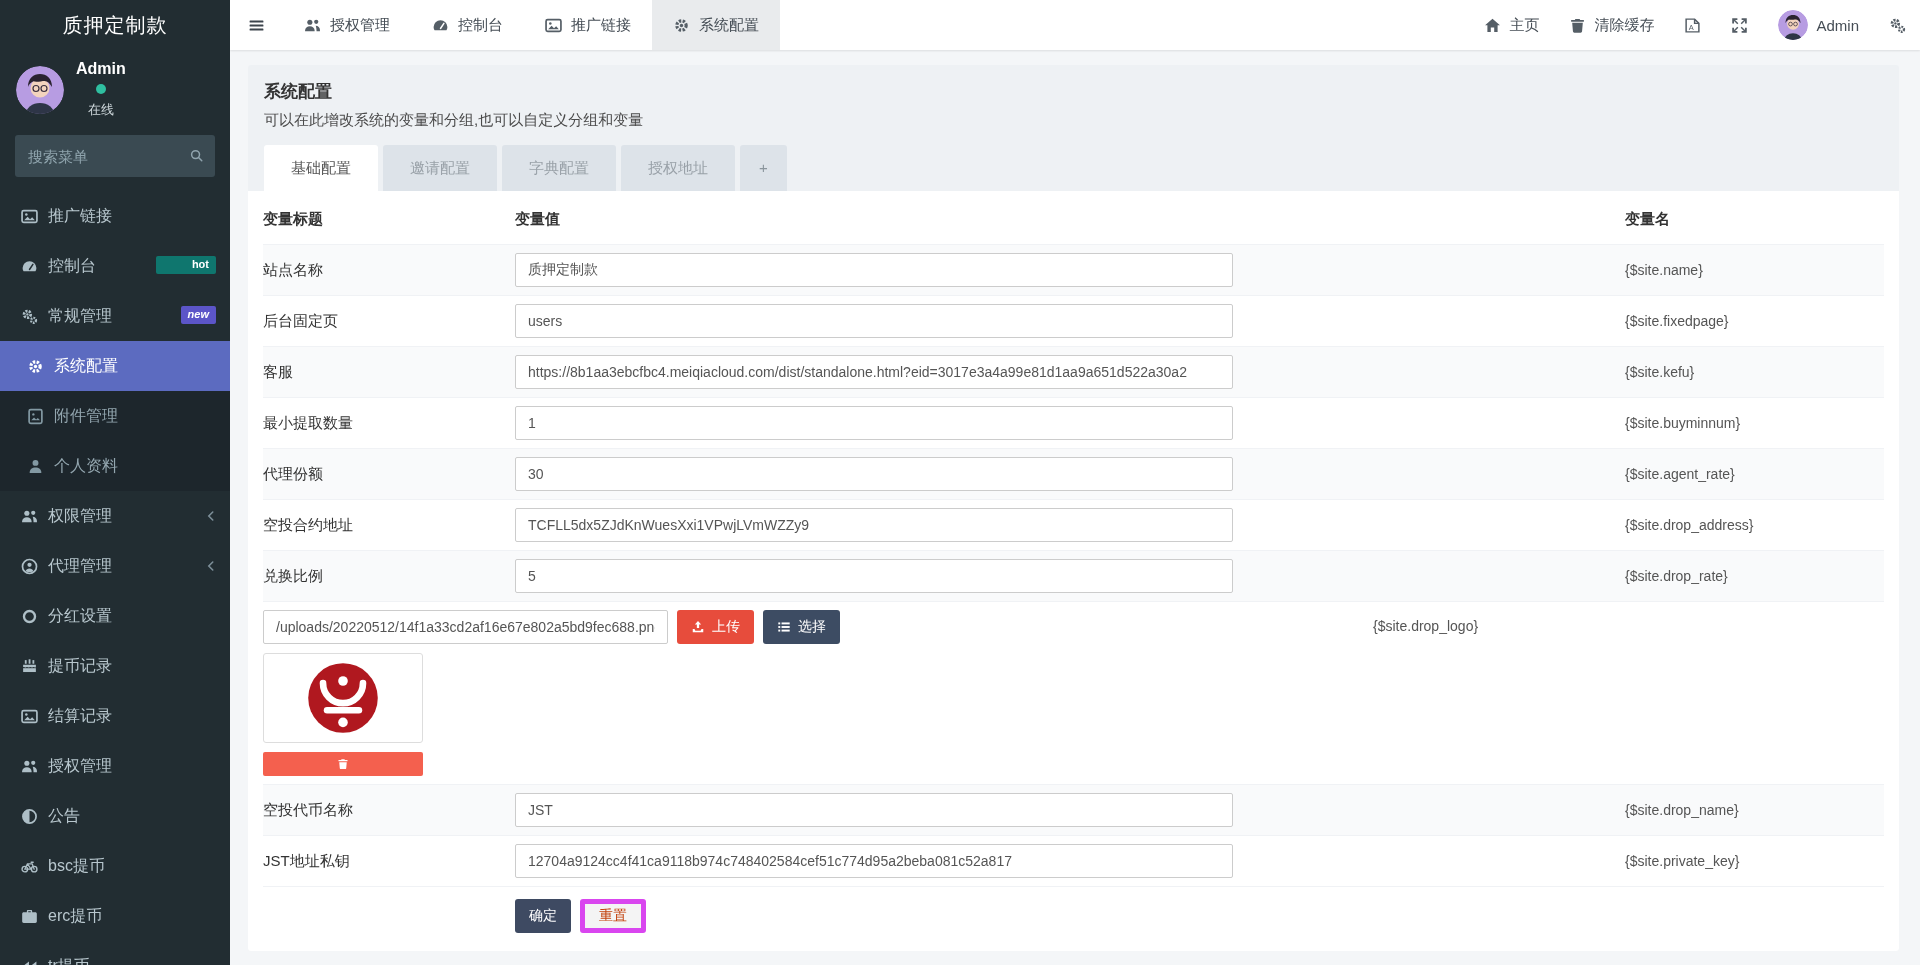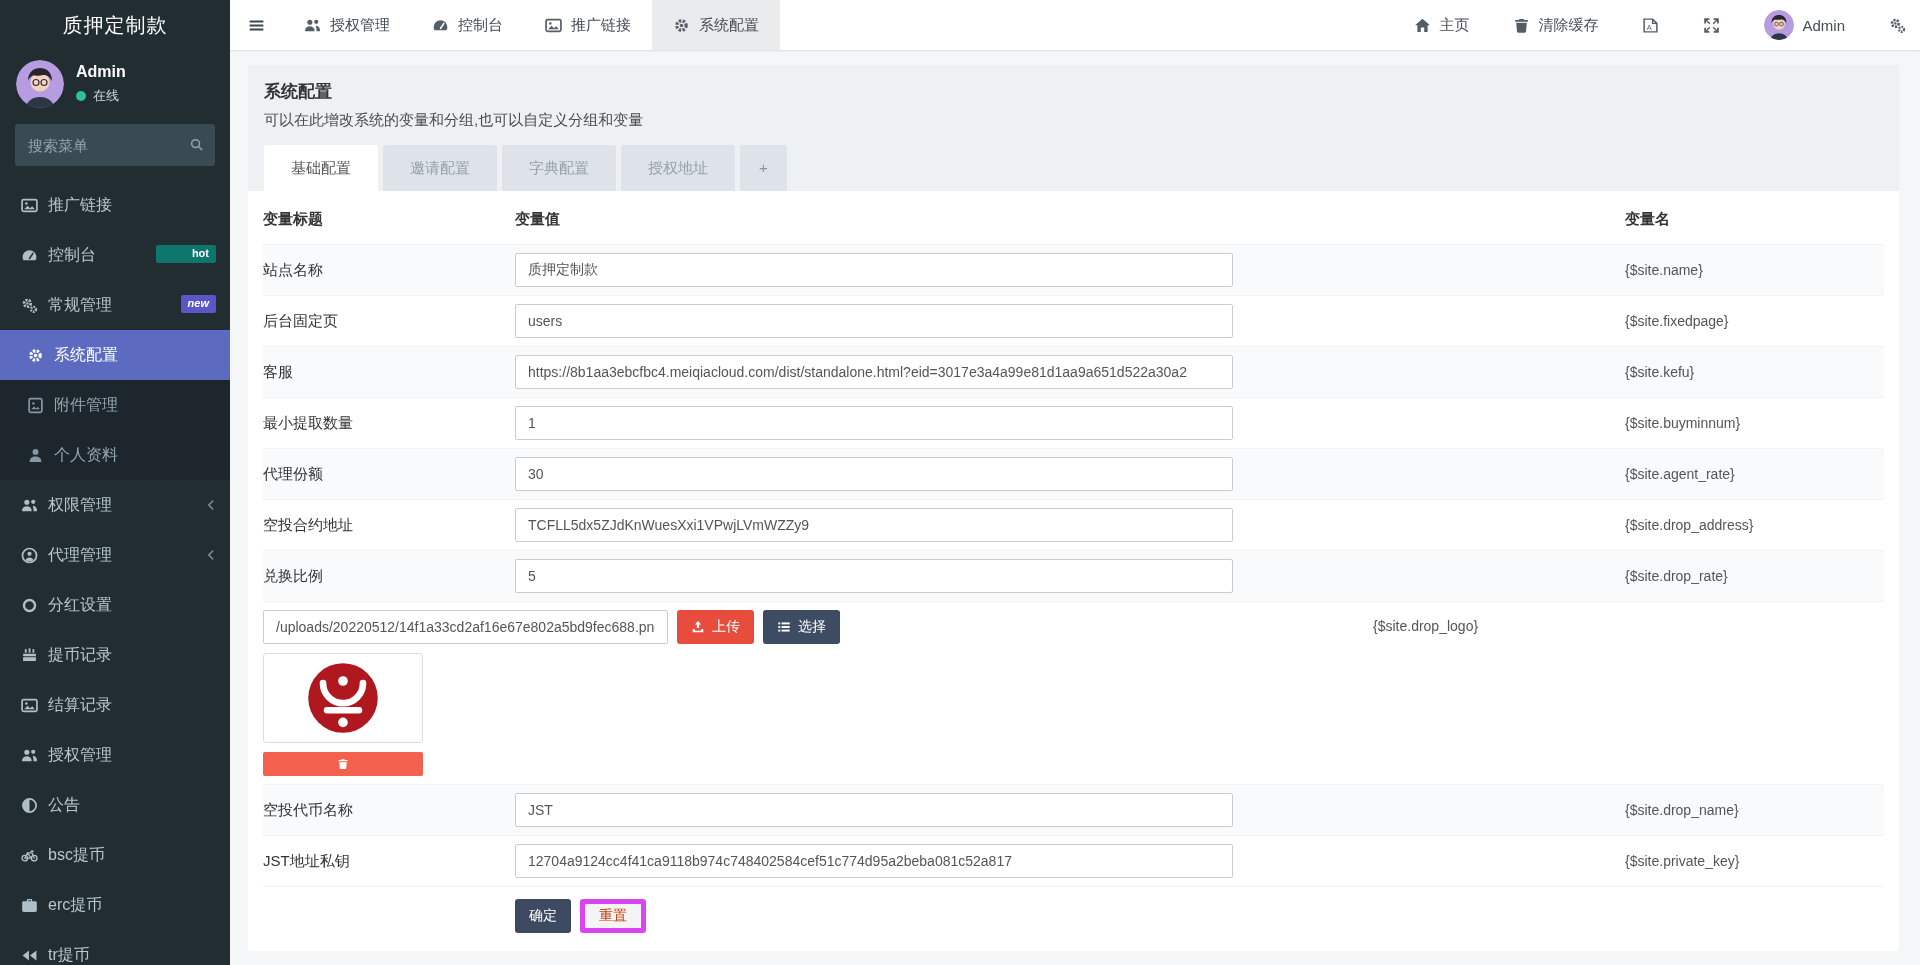--- a/index.html
+++ b/index.html
@@ -6,21 +6,21 @@
   html,body { width:1920px; height:965px; overflow:hidden; }
   body { font-family:"Liberation Sans","DejaVu Sans",sans-serif; background:#f4f6f8; position:relative; }
   svg { display:block; }
 
   
   .sidebar { position:absolute; left:0; top:0; width:230px; height:965px; background:#222d32; overflow:hidden; z-index:3; }
   .brand { height:50px; line-height:50px; text-align:center; color:#fff; font-size:20px; letter-spacing:1px; }
   .userpanel { display:flex; align-items:center; gap:12px; padding:10px 14px 6px 16px; }
   .avatar48 { width:48px; height:48px; border-radius:50%; overflow:hidden; flex:0 0 48px; }
   .uname { color:#fff; font-size:16px; font-weight:bold; }
-  .ustatus { margin-top:6px; display:flex; align-items:center; gap:7px; color:#cfd8dc; font-size:13px; }
+  .ustatus { margin-top:6px; display:flex; align-items:center; gap:7px; color:#cfd8dc; font-size:13px;flex-direction:column; }
   .dot { width:10px; height:10px; border-radius:50%; background:#2fbfa0; display:inline-block; }
   .searchbox { position:relative; margin:10px 15px 6px 15px; }
   .searchbox input { width:100%; height:42px; background:#3a4a52; border:none; border-radius:3px; color:#14b8a6; font-size:15px; padding:0 36px 0 13px; outline:none; font-family:inherit; }
   .searchbox input::placeholder { color:#8fa4ad; }
   .sicn { position:absolute; right:11px; top:13px; color:#90a4ae; }
   .menu { padding-top:8px; }
   .sitem { height:50px; display:flex; align-items:center; padding:0 14px 0 20px; color:#b8c7ce; font-size:16px; gap:10px; position:relative; cursor:pointer; }
   .sitem .icn { width:18px; color:#aebfc7; display:flex; justify-content:center; }
   .icn svg { width:17px; height:17px; fill:currentColor; }
   .sitem.sub { background:#1d262c; padding-left:26px; color:#93a6af; }
@@ -34,21 +34,21 @@
   .chev svg { width:14px; height:14px; }
 
   
   .navbar { position:absolute; left:230px; top:0; right:0; height:50px; background:#fff; box-shadow:0 1px 2px rgba(0,0,0,.10); display:flex; align-items:center; z-index:2; }
   .hamb { padding:0 18px; height:50px; display:flex; align-items:center; color:#3c444c; cursor:pointer; }
   .hamb svg { width:17px; height:17px; fill:currentColor; }
   .ntabs { display:flex; height:50px; }
   .ntab { display:flex; align-items:center; gap:9px; padding:0 21px; font-size:15px; color:#454d55; cursor:pointer; }
   .ntab .icn { color:#555e66; }
   .ntab.active { background:#e9ebed; }
-  .nright { margin-left:auto; display:flex; align-items:center; gap:44px; padding-right:14px; height:50px; }
+  .nright { margin-left:auto; display:flex; align-items:center; gap:30px; padding-right:14px; height:50px; }
   .nitem { display:flex; align-items:center; gap:8px; font-size:15px; color:#454d55; cursor:pointer; }
   .nitem .icn, .nicon { color:#555e66; }
   .nicon { cursor:pointer; }
   .nicon svg { width:17px; height:17px; fill:currentColor; }
   .avatar30 { width:30px; height:30px; border-radius:50%; overflow:hidden; flex:0 0 30px; }
 
   
   .main { position:absolute; left:230px; top:50px; right:0; bottom:0; background:#f4f6f8; }
   .panel { margin:15px 21px 0 18px; background:#eef1f4; border-radius:3px; }
   .phead { padding:15px 16px 0; }

